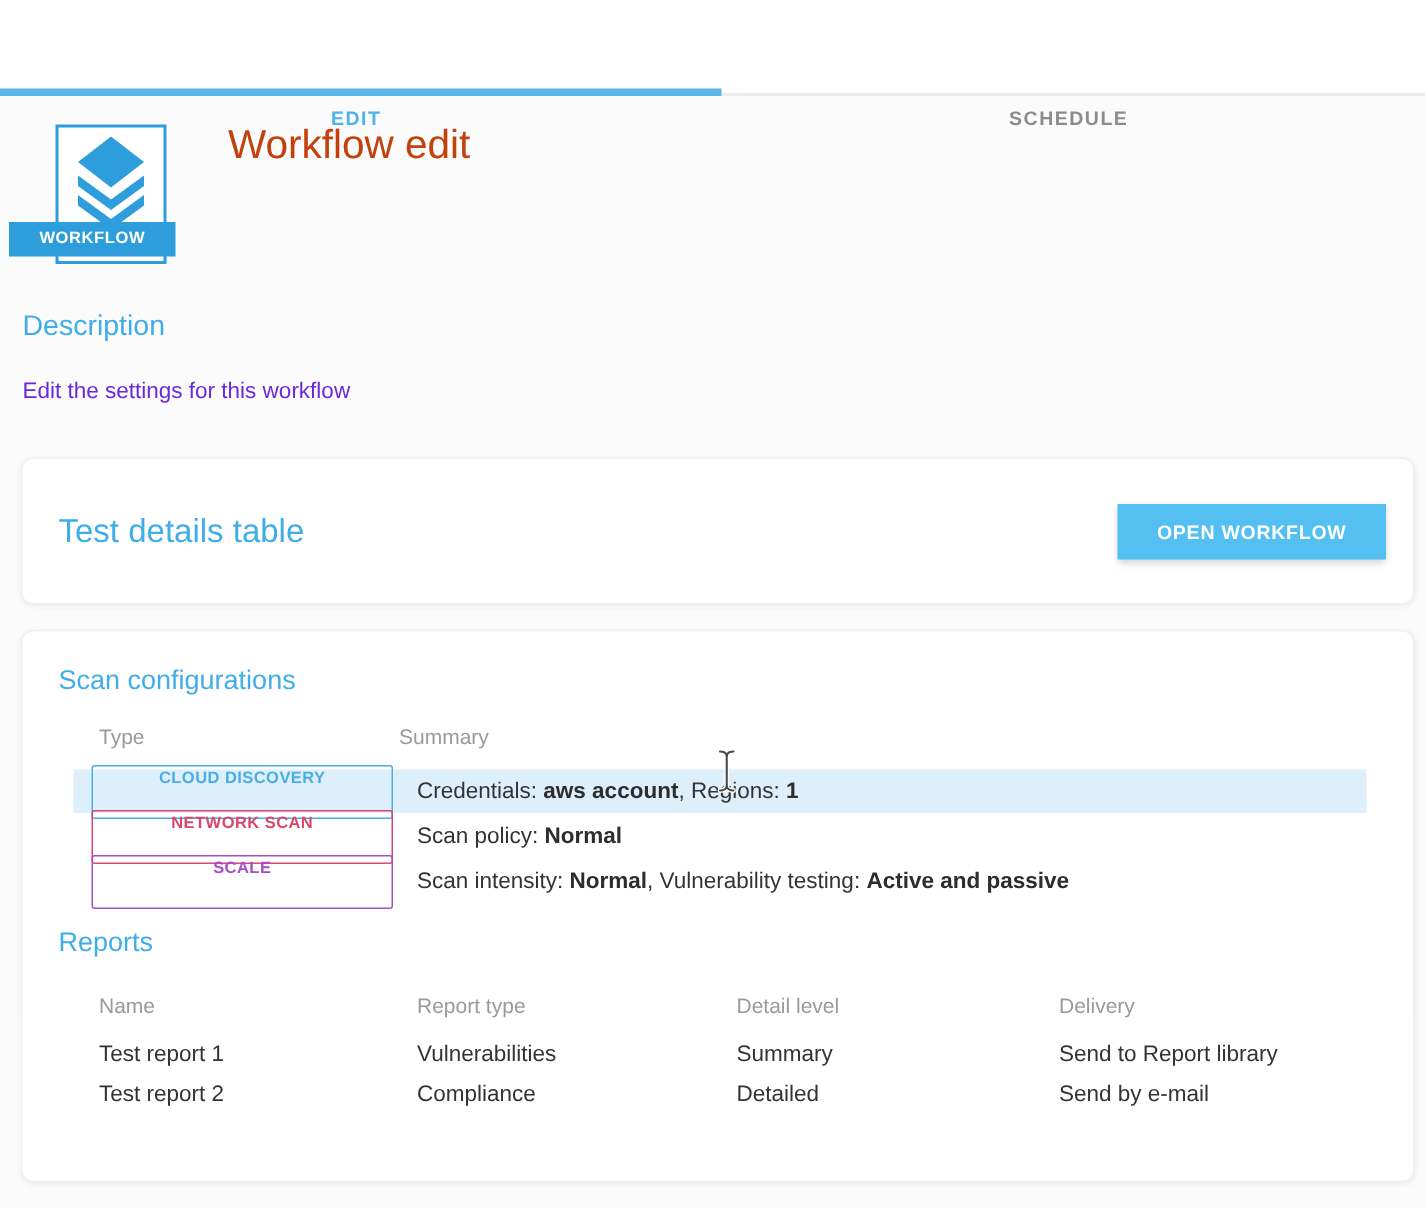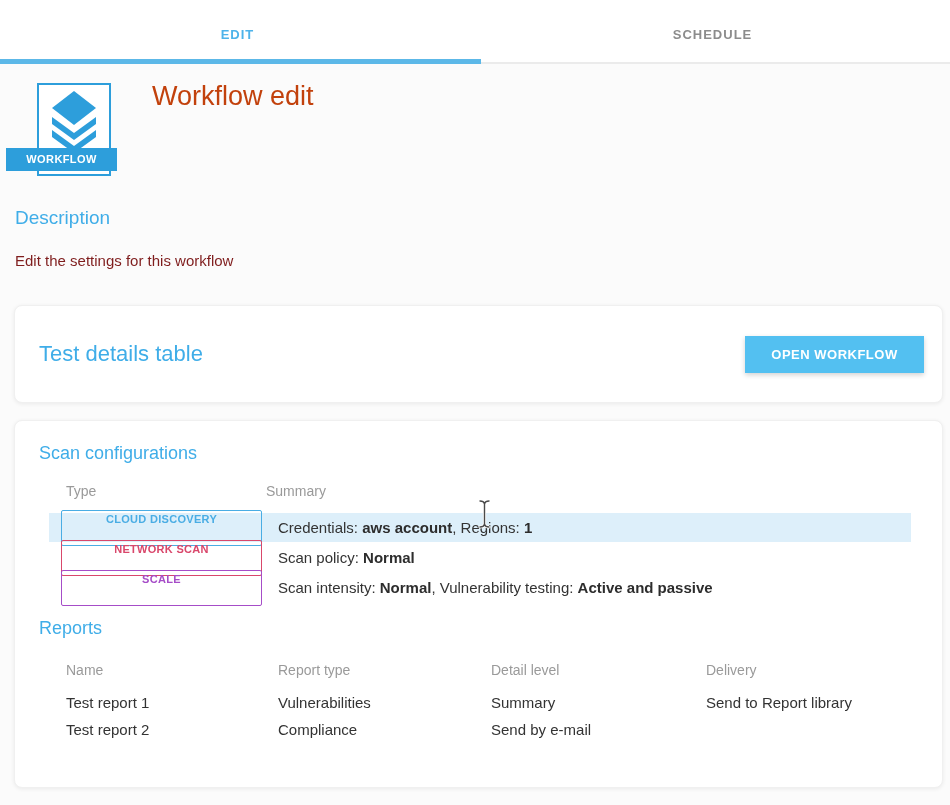--- a/index.html
+++ b/index.html
@@ -13,36 +13,36 @@
     font-family:"Liberation Sans",sans-serif;
     background:#fbfbfb;color:var(--body-text);
     position:relative;overflow:hidden;
   }
   .top-hairline{position:absolute;top:6px;left:0;width:950px;height:1px;background:#ededed;}
   
   .tabbar{position:relative;height:64px;background:#fff;}
   .tabbar .bottom-line{position:absolute;left:0;bottom:0;width:950px;height:2px;background:#ebebeb;}
   .tabs{display:flex;height:100%;}
   .tab{flex:0 0 475px;text-align:center;padding-top:27px;font-size:13px;font-weight:bold;
-       letter-spacing:1px;cursor:pointer;}
+       letter-spacing:1px;cursor:pointer;margin-top:44px;}
   .tab.active{color:var(--tab-active);}
   .tab.inactive{color:#8c8c8c;}
   .tab-indicator{position:absolute;left:0;bottom:0;width:481px;height:5px;background:var(--underline);z-index:2;}
   
   .hero{position:relative;height:97px;margin-top:19px;}
   .icon-card{position:absolute;left:37px;top:0;width:74px;height:93px;background:#fff;
              border:2px solid var(--icon-blue);}
   .icon-card svg{position:absolute;left:7px;top:5px;}
   .icon-banner{position:absolute;left:6px;top:65px;width:111px;height:23px;background:var(--icon-blue);
                color:#fff;font-size:11px;font-weight:bold;text-align:center;line-height:23px;
                letter-spacing:.4px;z-index:3;}
   .page-title{position:absolute;left:152px;top:-2px;font-size:27px;color:#c2410c;}
   
   .desc-heading{margin:27px 0 0 15px;font-size:19px;color:var(--accent);font-weight:normal;}
-  .desc-text{margin:23px 0 0 15px;font-size:15px;color:#7f1d1d;}
+  .desc-text{margin:23px 0 0 15px;font-size:15px;color:#6d28d9;}
   
   .card{background:#fff;border:1px solid #f0f0f0;border-radius:8px;
         box-shadow:0 1px 4px rgba(0,0,0,.07);margin-left:14px;width:929px;}
   .card1{margin-top:36px;height:98px;display:flex;align-items:center;
          justify-content:space-between;padding:0 18px 0 24px;}
   .card-heading{font-size:22px;color:var(--accent);font-weight:normal;}
   .open-btn{background:var(--button-blue);color:#fff;border:none;border-radius:0;
             width:179px;height:37px;font-family:inherit;font-size:13px;font-weight:bold;
             letter-spacing:.5px;box-shadow:0 2px 5px rgba(0,0,0,.18);cursor:pointer;}
   .card2{margin-top:17px;padding:22px 0 44px 0;}
@@ -147,20 +147,21 @@
     <div id="report-rows">
         <div class="rep-row">
           <div class="rep-c1">Test report 1</div>
           <div class="rep-c2">Vulnerabilities</div>
           <div class="rep-c3">Summary</div>
           <div class="rep-c4">Send to Report library</div>
         </div>
         <div class="rep-row">
           <div class="rep-c1">Test report 2</div>
           <div class="rep-c2">Compliance</div>
+          <div class="rep-c3">Detailed</div>
           <div class="rep-c4">Send by e-mail</div>
         </div>
       </div>
   </div>
 </div>
 
 <div class="text-cursor">
   <svg width="15" height="30" viewBox="0 0 15 30">
     <g fill="none" stroke="#ffffff" stroke-width="3.2" stroke-linecap="round">
       <path d="M3 2 C5 2 7 3 7.5 4.5 C8 3 10 2 12 2"></path>

